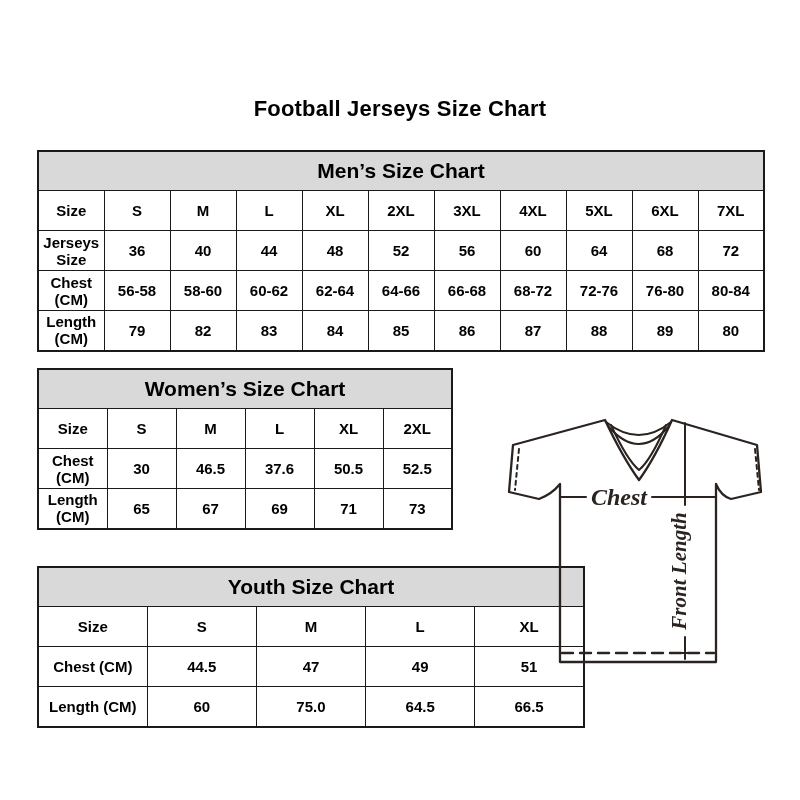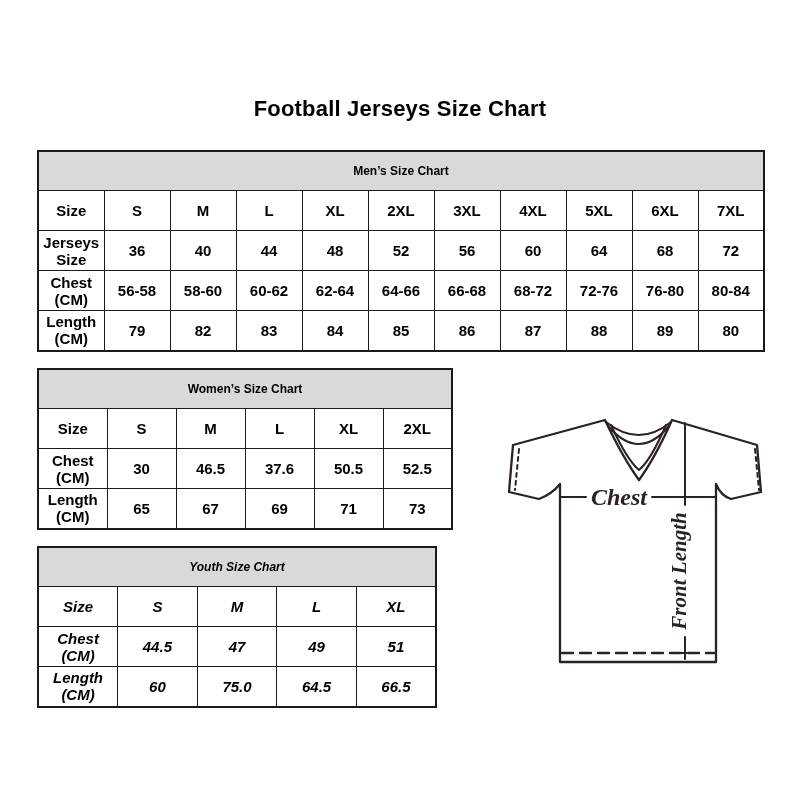--- a/index.html
+++ b/index.html
@@ -40,29 +40,29 @@
     border: 1.5px solid #1a1a1a;
     text-align: center;
     vertical-align: middle;
     padding: 0;
     font-weight: bold;
     overflow: hidden;
   }
   table.size-table thead th.section-header {
     background: #d9d9d9;
     height: 38px;
-    font-size: 12px;
+    font-size: 21px;
   }
   table.size-table tbody tr { height: 40px; margin-top: 18px; }
   table.size-table tbody th:first-child,
   table.size-table tbody td:first-child { width: 113px; }
 
   #mens-table   { left: 37px; top: 150px; width: 728px; }
   #womens-table { left: 37px; top: 368px; width: 416px; }
-  #youth-table  { left: 37px; top: 546px; width: 400px; font-style: italic; }
+  #youth-table  { left: 37px; top: 566px; width: 548px; }
 
   .jersey-wrap {
     position: absolute;
     left: 505px;
     top: 406px;
     width: 265px;
     height: 262px;
   }
   .jersey-wrap svg { display: block; width: 265px; height: 262px; }
   .measure-label {

